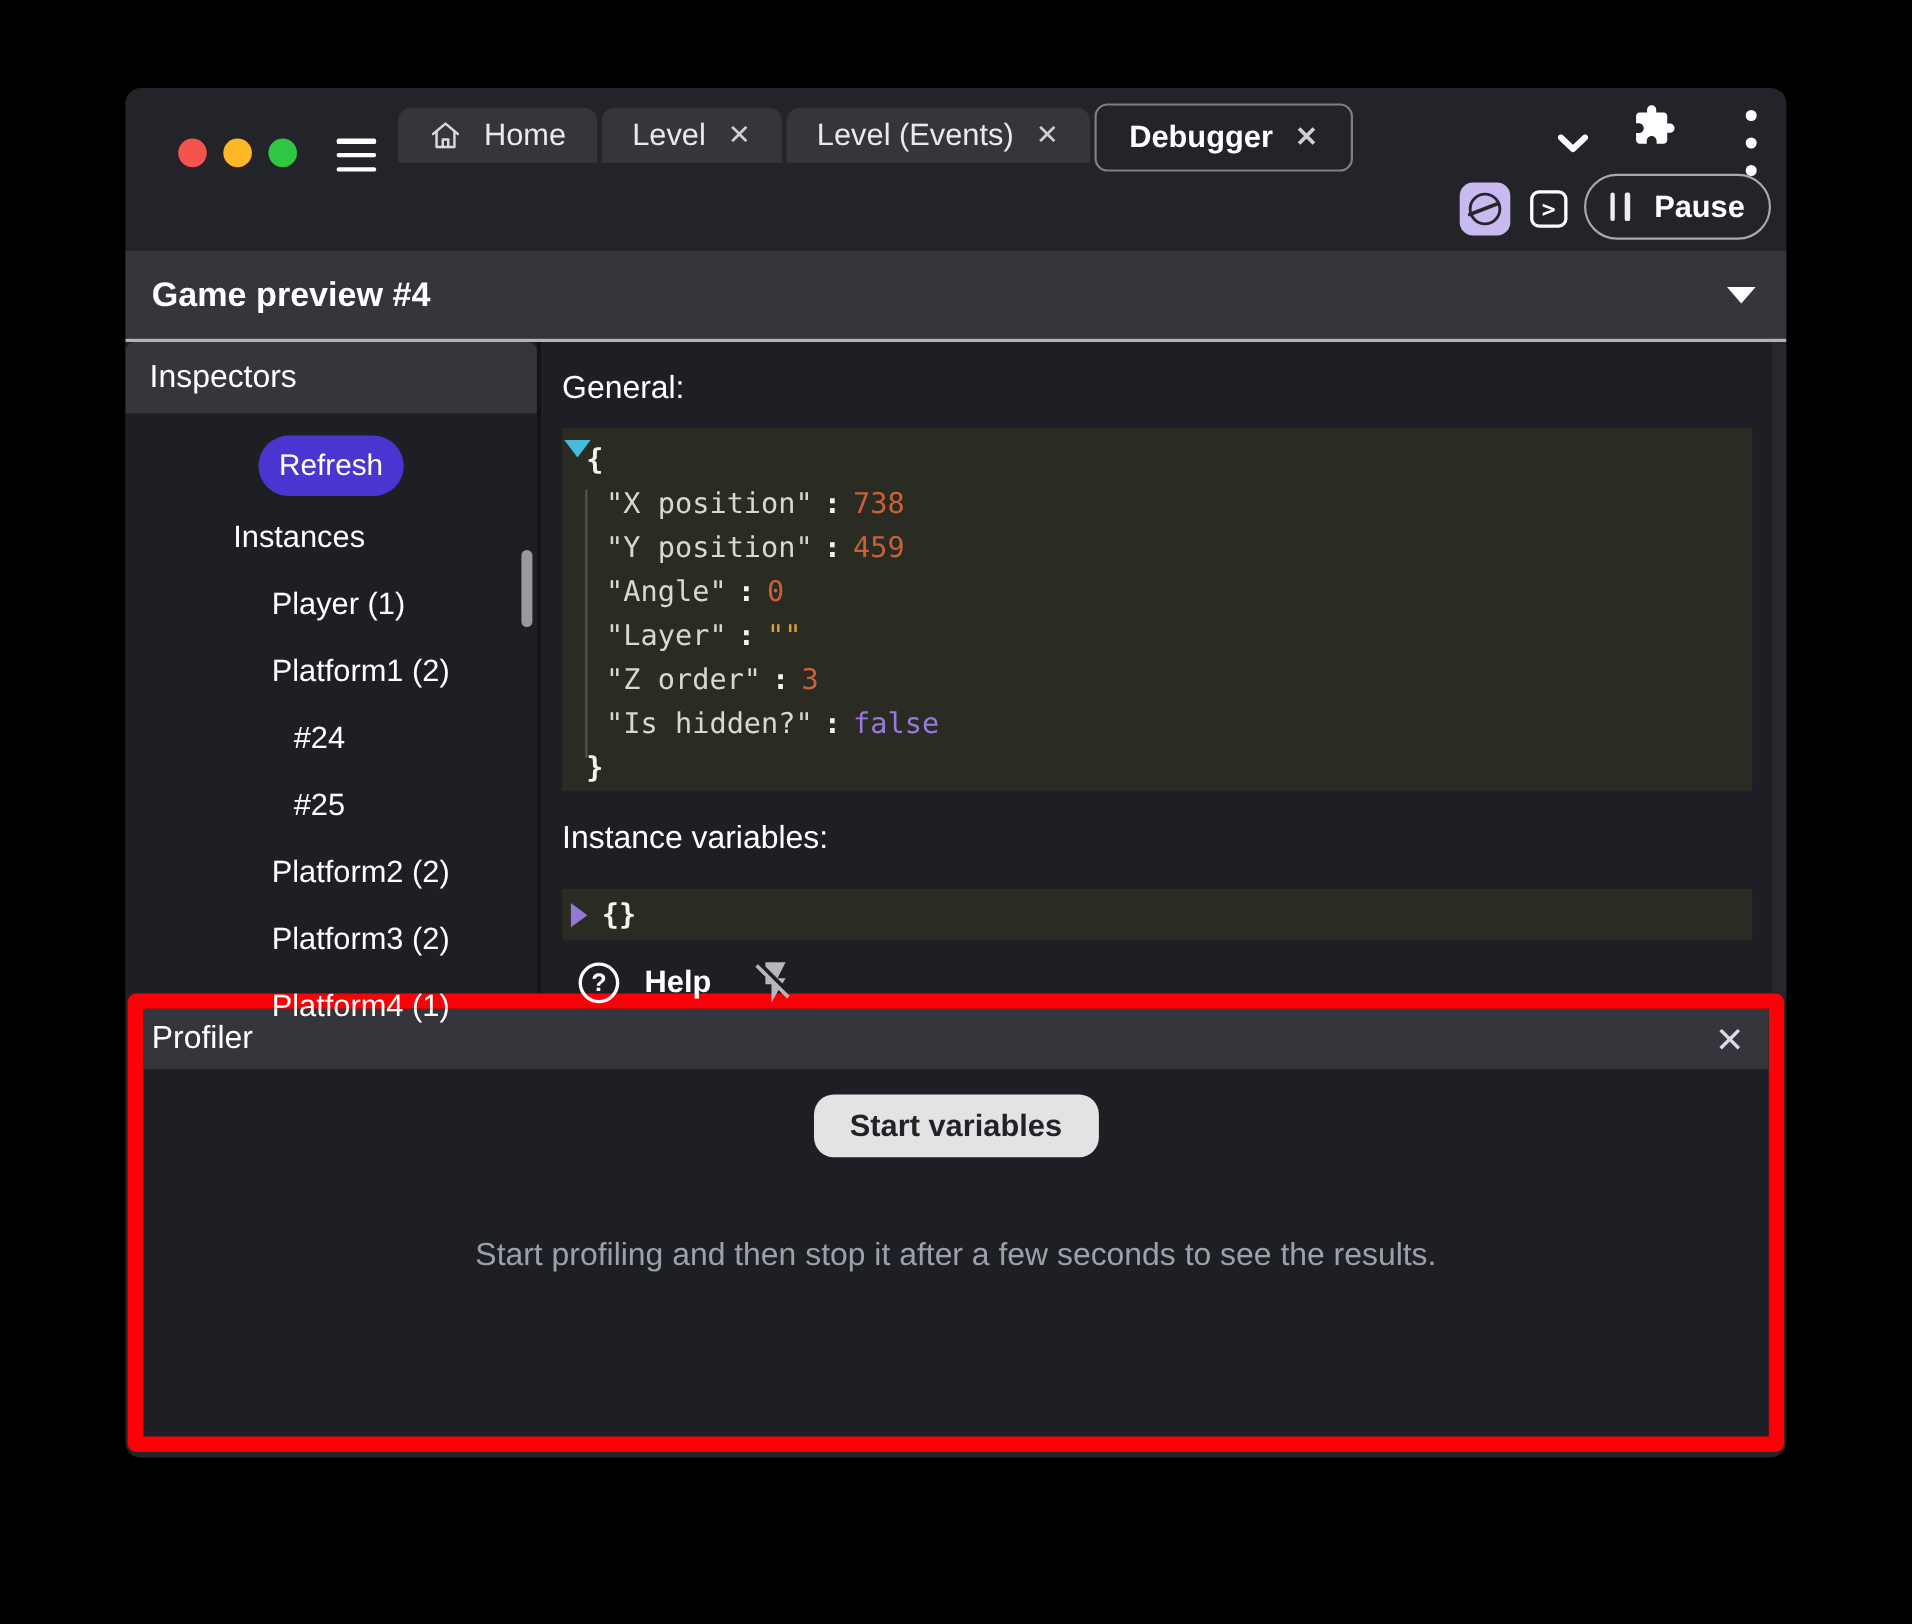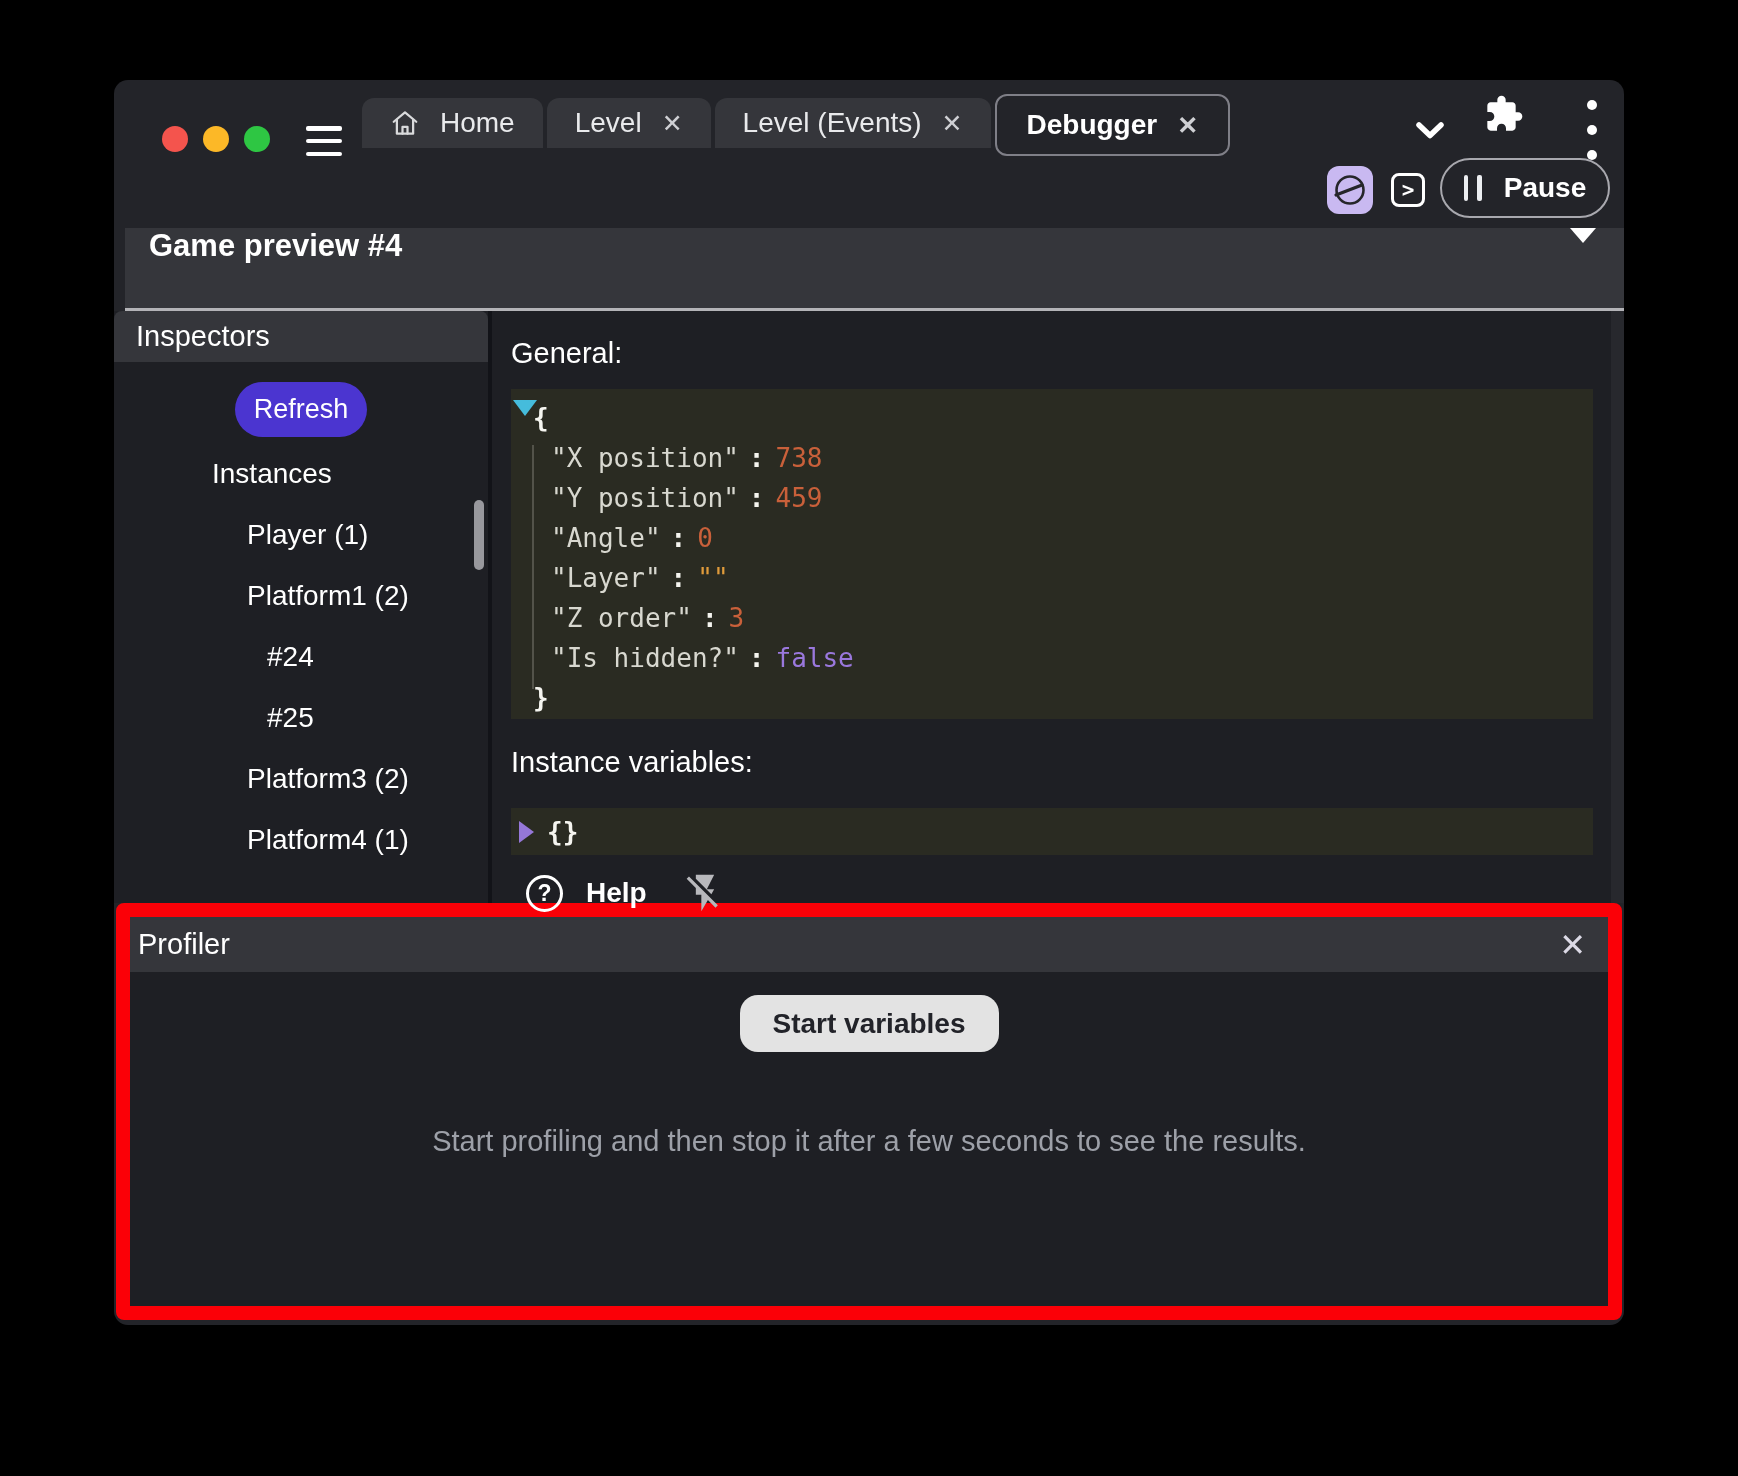--- a/index.html
+++ b/index.html
@@ -55,30 +55,30 @@
     display:flex; align-items:center; justify-content:center; cursor:pointer; }
   .btn-pause { position:absolute; right:14px; top:10px; width:170px; height:60px;
     border:2.5px solid #a8a8ae; border-radius:30px; display:flex; align-items:center;
     justify-content:center; gap:22px; cursor:pointer; }
   .pause-bars { display:flex; gap:9px; }
   .pause-bars i { width:4.5px; height:26px; background:#eceef1; border-radius:2px; }
   .btn-pause .lbl { color:#fff; font-size:28px; font-weight:bold; }
 
   
   .preview-bar { height:83px; flex:none; background:#35363b; border-bottom:3px solid #b3b3b7;
-    display:flex; padding:0 28px 0 24px; cursor:pointer;margin-left:11px; }
+    display:flex; align-items:center; padding:0 28px 0 24px; cursor:pointer; }
   .preview-bar .title { color:#fff; font-size:31px; font-weight:bold; }
   .caret-down { margin-left:auto; width:0; height:0;
     border-left:13px solid transparent; border-right:13px solid transparent;
     border-top:15px solid #fff; }
 
   
   .content { height:592px; flex:none; display:flex; position:relative; }
   .sidebar { width:374px; flex:none; background:#1e1f24; position:relative; display:flex; flex-direction:column; }
-  .sidebar-header { height:51px; flex:none; background:#35363b; border-radius:8px 8px 0 0;
+  .sidebar-header { height:65px; flex:none; background:#35363b; border-radius:8px 8px 0 0;
     display:flex; align-items:center; padding-left:22px; color:#fff; font-size:29px; }
   .refresh-btn { margin:20px auto 0; flex:none; width:132px; height:55px; border:none;
     background:#4b35d0; border-radius:28px; color:#fff; font-weight:normal; font-size:27px;
     font-family:"Liberation Sans", sans-serif; cursor:pointer; }
   .sb-list { margin-top:6px; }
   .sb-item { height:61px; display:flex; align-items:center; color:#fff; font-size:28px; cursor:pointer; white-space:nowrap; }
   .lvl0 { padding-left:98px; }
   .lvl1 { padding-left:133px; }
   .lvl2 { padding-left:153px; }
   .sb-thumb { position:absolute; right:4px; top:189px; width:10px; height:70px;
@@ -223,20 +223,21 @@
         <div class="sidebar-header">
           <span>Inspectors</span>
         </div>
         <button class="refresh-btn">Refresh</button>
         <div class="sb-list">
           <div class="sb-item lvl0">Instances</div>
           <div class="sb-item lvl1">Player (1)</div>
           <div class="sb-item lvl1">Platform1 (2)</div>
           <div class="sb-item lvl2">#24</div>
           <div class="sb-item lvl2">#25</div>
+          <div class="sb-item lvl1">Platform2 (2)</div>
           <div class="sb-item lvl1">Platform3 (2)</div>
           <div class="sb-item lvl1">Platform4 (1)</div>
         </div>
         <div class="sb-thumb"></div>
       </div>
 
       <div class="vdivider"></div>
 
       <div class="main">
         <div class="main-scroll"></div>

